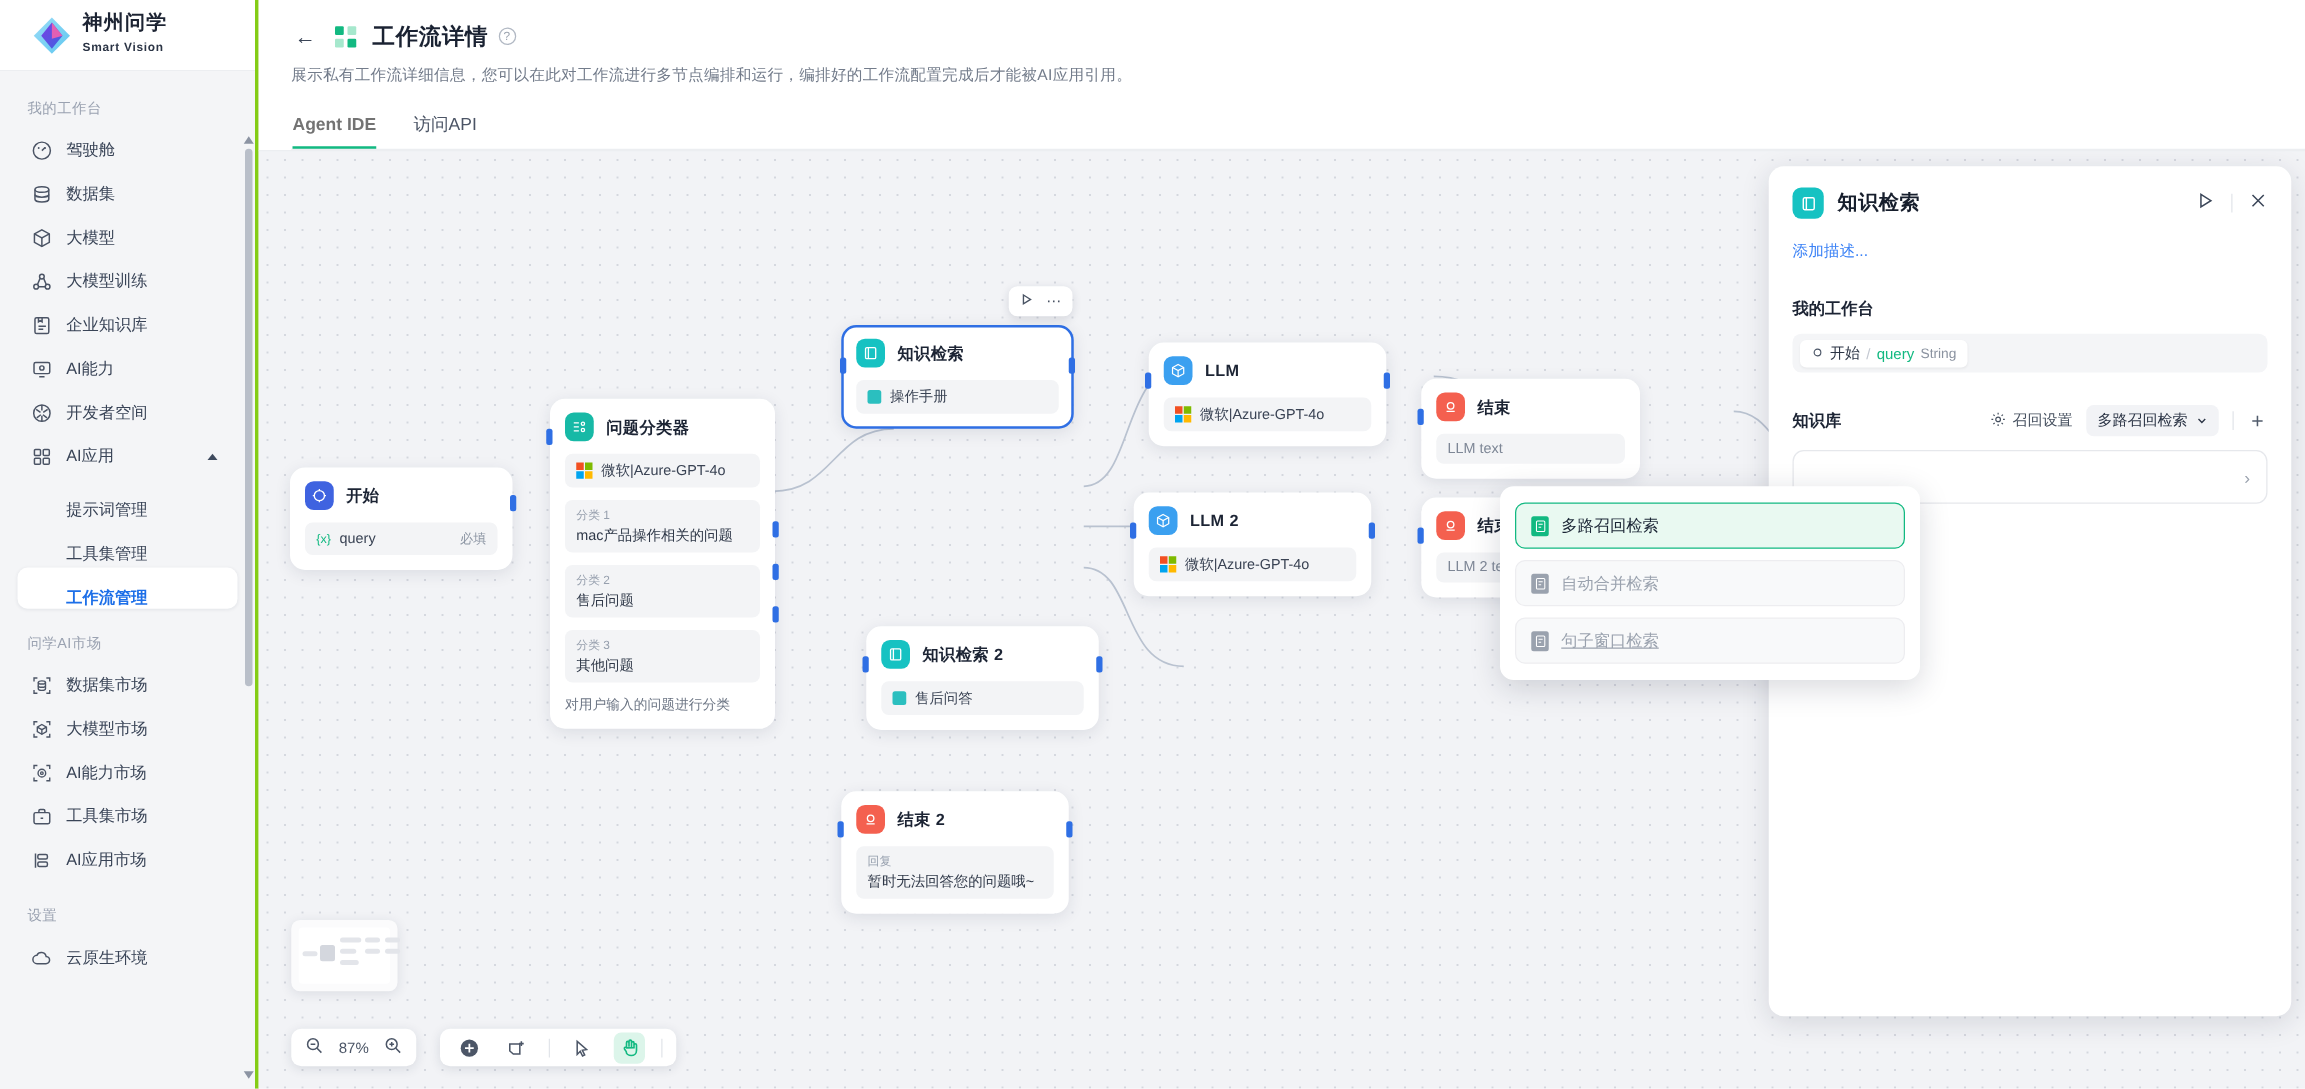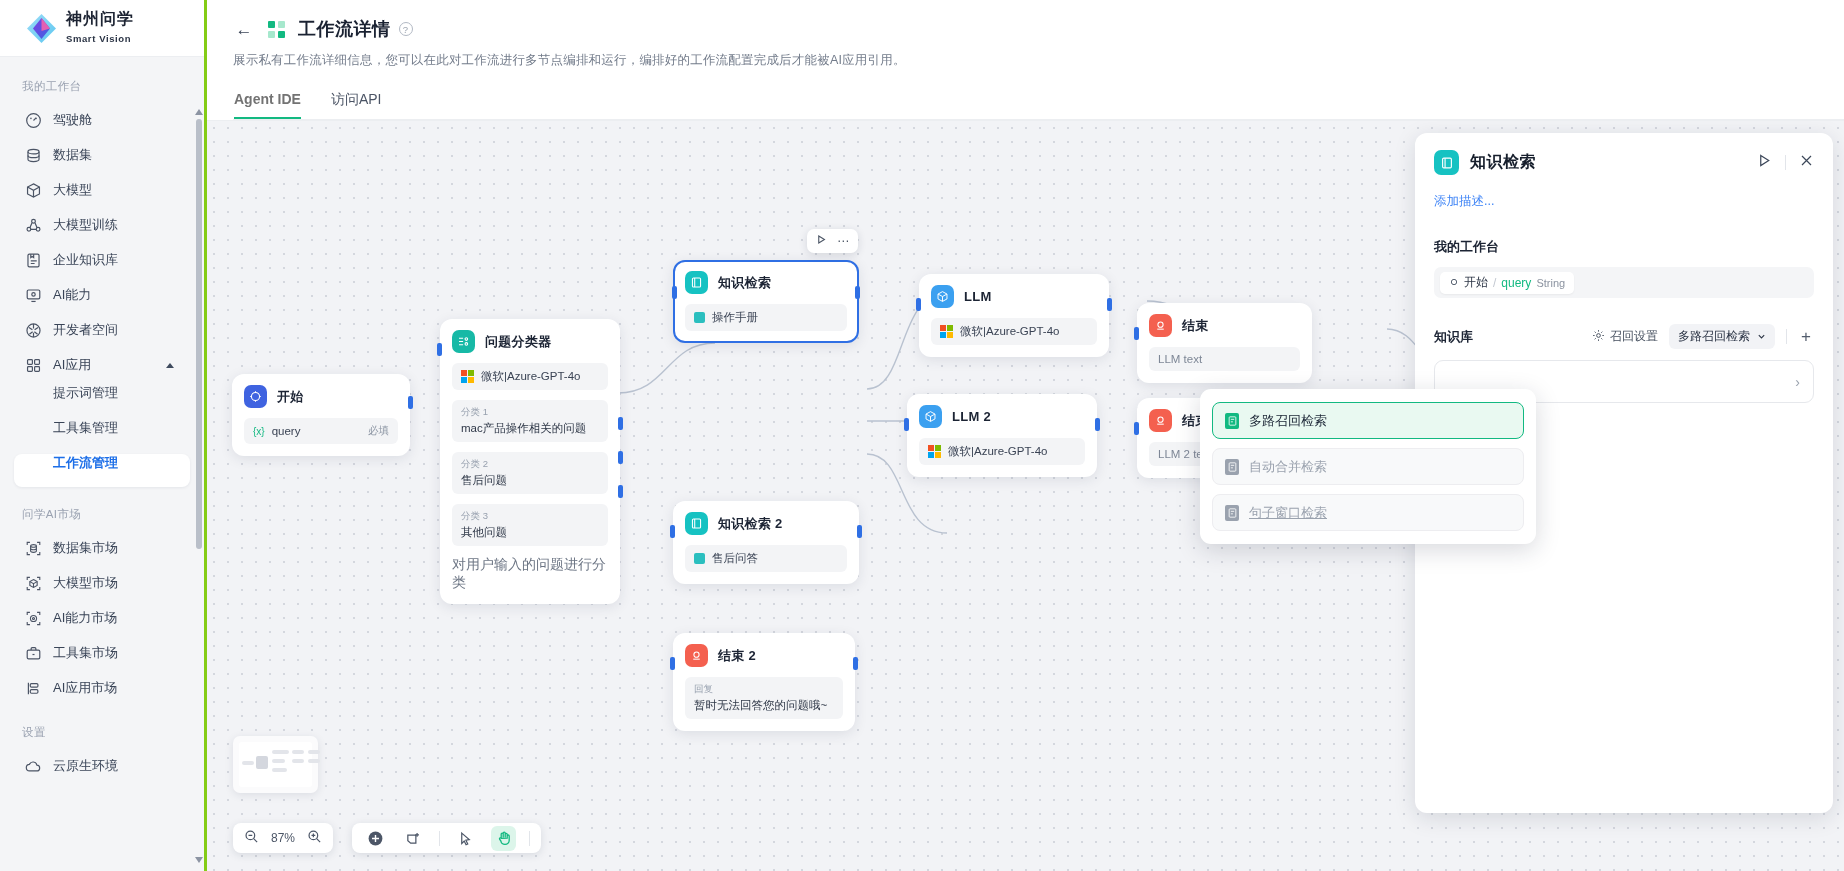--- a/index.html
+++ b/index.html
@@ -38,21 +38,21 @@
   }
   .nav-item {
     display: flex; align-items: center; gap: 11px;
     height: 34px; margin: 1px 14px 1px 14px; padding-left: 11px;
     border-radius: 8px; cursor: pointer; color: #394457; font-size: 13px;
     position: relative;
   }
   .nav-ico { width: 17px; height: 17px; flex: 0 0 17px; display:block; }
   .nav-ico svg { display:block; }
   .nav-sub {
-    display: flex; align-items: flex-start; height: 33px;
+    display: flex; align-items: flex-end; height: 33px;
     margin: 2px 14px; padding-left: 39px; border-radius: 8px;
     font-size: 13px; color: #394457; cursor: pointer;
   }
   .nav-sub.active {
     background: #ffffff; color: #1d6fe8; font-weight: 700;
     box-shadow: 0 1px 3px rgba(20,30,60,.07);
   }
   .caret { position: absolute; right: 16px; width: 0; height: 0;
     border-left: 4.5px solid transparent; border-right: 4.5px solid transparent;
     border-bottom: 5px solid #3e4a5e; }
@@ -117,21 +117,21 @@
     display: flex; align-items: center; justify-content: center;
   }
   .node-title { font-size: 13px; font-weight: 700; color: #1c2434; letter-spacing:.3px; }
   .node-field {
     margin-top: 10px; background: #f3f4f6; border-radius: 6px; padding: 6px 9px;
     font-size: 11.5px; color: #3a4354; display: flex; align-items: center; gap: 7px;
   }
   .node-field .sub { font-size: 9.5px; color: #97a0ae; display:block; margin-bottom:2px; }
   .node-field .val { font-size: 11.5px; color: #2f3848; display:block;}
   .node-field.block { display: block; }
-  .node-desc { margin-top: 10px; font-size: 14px; color: #6c7584; }
+  .node-desc { margin-top: 10px; font-size: 11px; color: #6c7584; }
   .ms-logo { width:13px;height:13px;display:grid;grid-template-columns:6px 6px;grid-template-rows:6px 6px;gap:1px;flex:0 0 13px;}
   .ms-logo i{display:block;}
   .port { position:absolute; width:5px; height:13px; background:#2f6fe4; border-radius:2px; }
   .port.l { left:-3px; } .port.r { right:-3px; }
   .node-actions {
     position: absolute; background:#fff; border-radius:7px; box-shadow:0 2px 8px rgba(26,38,66,.14);
     height: 24px; display:flex; align-items:center; gap:10px; padding: 0 9px; font-size:12px; color:#4a5464;
   }
   svg.edges { position:absolute; left:0; top:0; width:100%; height:100%; pointer-events:none; }
 
@@ -537,21 +537,21 @@
       </div>
       <div class="node-actions" style="left:600px; top:108px;">
         <span>
           <svg width="11" height="11" viewBox="0 0 12 12" fill="none" stroke="#4a5464" stroke-width="1.2">
               <path d="M3 2.2 9.2 6 3 9.8z"></path>
             </svg>
         </span>
         <span>⋯</span>
       </div>
 
-      <div class="node" style="left:466px; top:380px; width:186px;">
+      <div class="node" style="left:486px; top:380px; width:186px;">
         <div class="node-head">
           <span class="node-ico" style="background:#16c2c2;">
             <svg width="13" height="13" viewBox="0 0 16 16" fill="none" stroke="#fff" stroke-width="1.3">
                 <rect x="3" y="2.5" width="10" height="11" rx="1.3"></rect>
                 <path d="M5.8 2.5v11"></path>
               </svg>
           </span>
           <span class="node-title">知识检索 2</span>
         </div>
         <div class="node-field">

